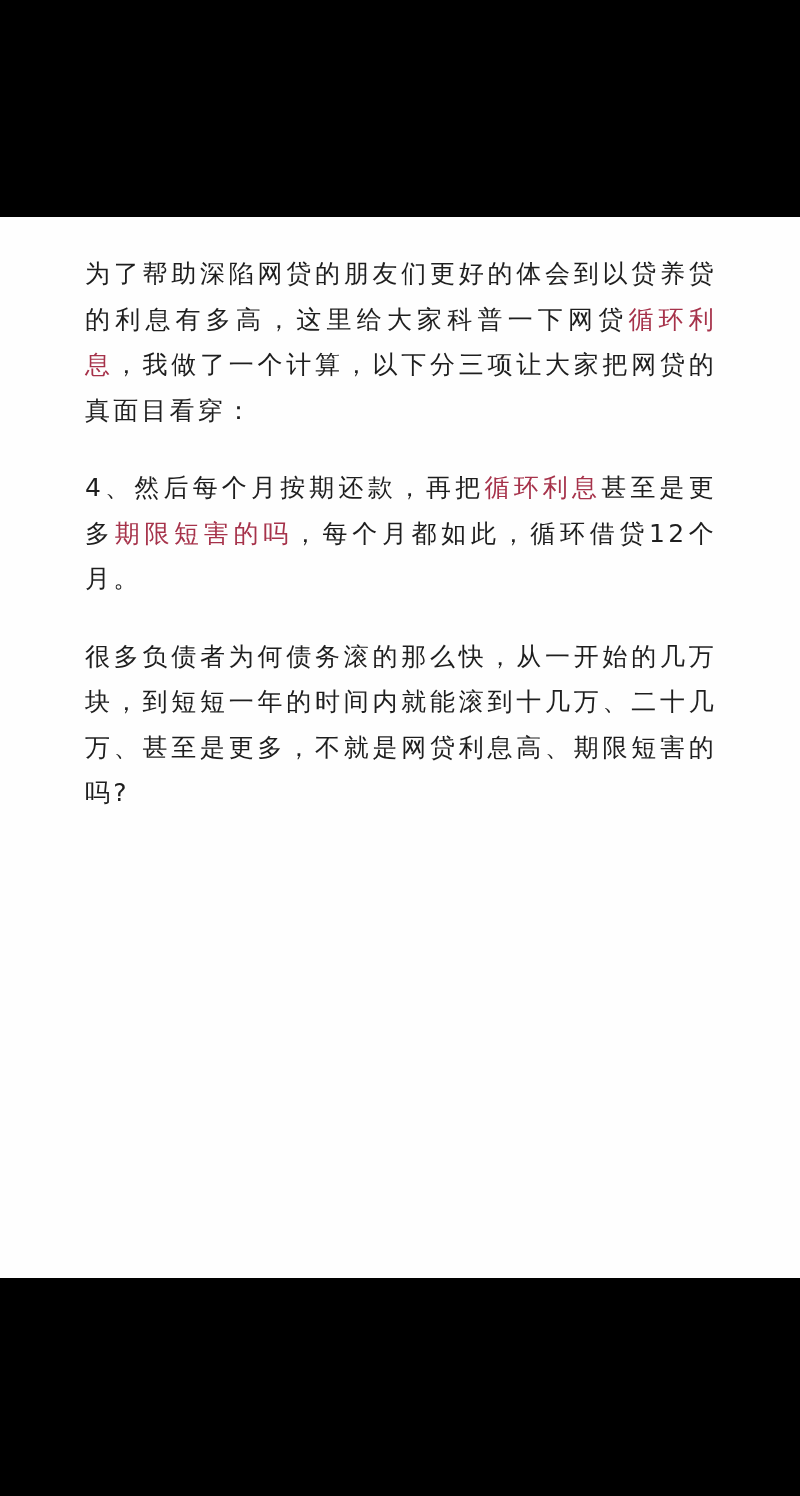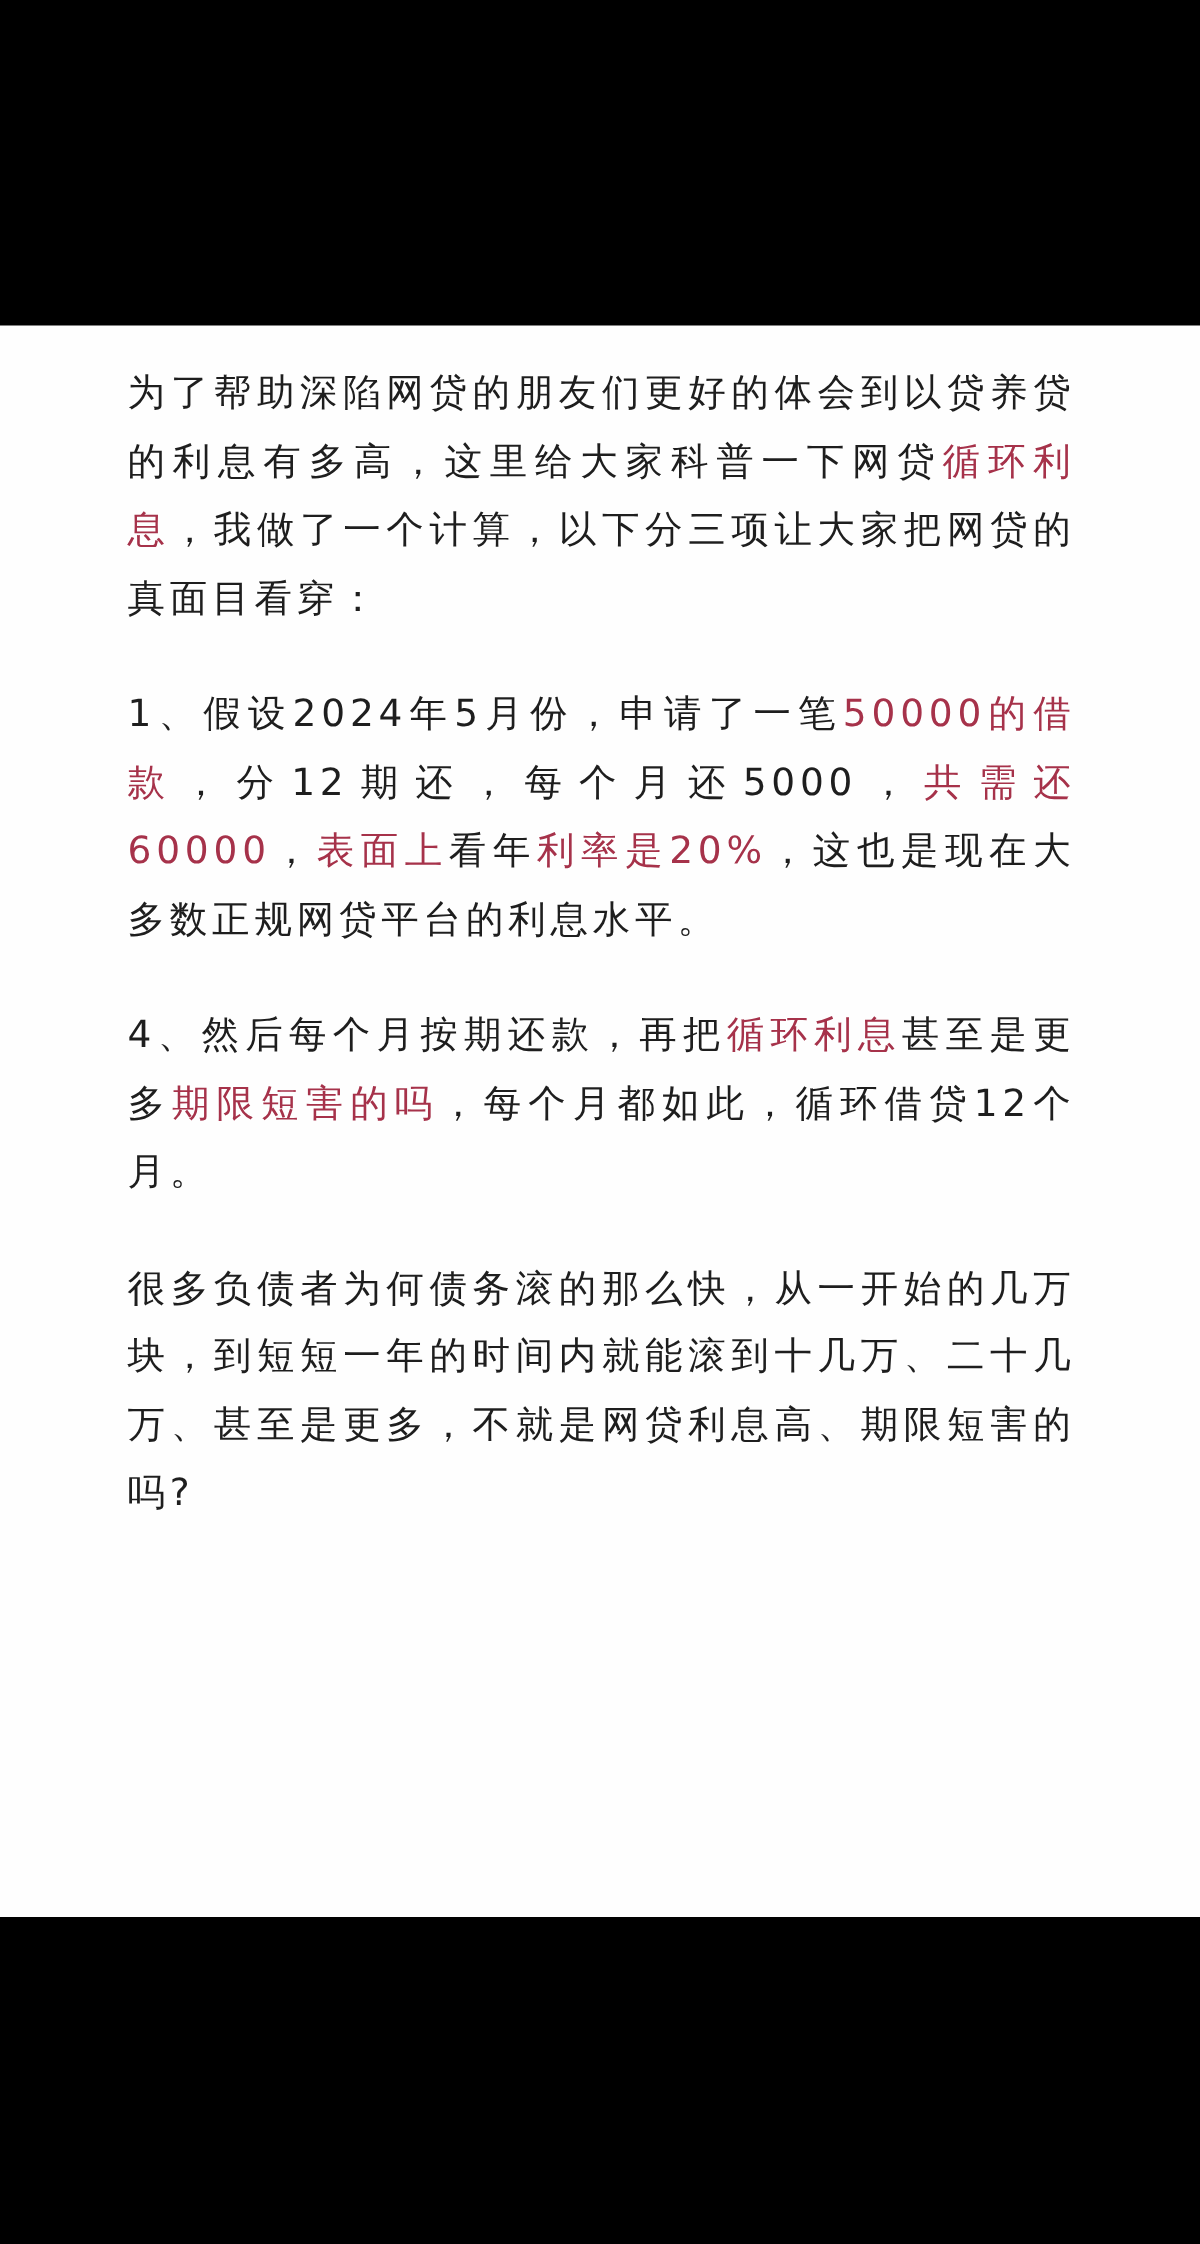--- a/index.html
+++ b/index.html
@@ -7,41 +7,40 @@
     width: 800px; height: 1496px; background: #000;
     position: relative; overflow: hidden;
     font-family: "DejaVu Sans", "Liberation Sans", sans-serif;
   }
   .top-bar { position: absolute; left: 0; top: 0; width: 800px; height: 217px; background: #000; }
   .bottom-bar { position: absolute; left: 0; top: 1278px; width: 800px; height: 218px; background: #000; }
   .page {
     position: absolute; left: 0; top: 217px; width: 800px; height: 1061px;
     background: #fefefe;
   }
-  .article { position: absolute; left: 85px; top: 22px; width: 632px; }
+  .article { position: absolute; left: 85px; top: 34px; width: 632px; }
   .para {
     margin: 0 0 32px 0;
     font-size: 25px; line-height: 45.5px; color: #1e1e1e;
     text-align: justify; text-align-last: left;
     letter-spacing: 3.2px;
   }
   .red { color: #a6324a; }
   .green { color: #4c9a56; font-weight: bold; }
 </style>
 </head>
 <body>
 
 <div class="top-bar"></div>
 
 <div class="page">
   <div class="article">
 
     <p class="para"><span>为了帮助深陷网贷的朋友们更好的体会到以贷养贷的利息有多高，这里给大家科普一下网贷</span><span class="red">循环利息</span><span>，我做了一个计算，以下分三项让大家把网贷的真面目看穿：</span></p>
 
-    <p class="para"><span>1、假设2024年5月份，申请了一笔</span><span class="red">50000的借款</span><span>，分12期还，每个月还5000，</span><span class="red">共需还60000</span><span>，</span><span class="red">表面上</span><span>看年</span><span class="red">利率是20%</span><span>，这也是现在大多数正规网贷平台的利息水平。</span></p>
 
     <p class="para"><span>4、然后每个月按期还款，再把</span><span class="red">循环利息</span><span>甚至是更多</span><span class="red">期限短害的吗</span><span>，每个月都如此，循环借贷12个月。</span></p>
 
 
 
     <p class="para"><span>很多负债者为何债务滚的那么快，从一开始的几万块，到短短一年的时间内就能滚到十几万、二十几万、甚至是更多，不就是网贷利息高、期限短害的吗?</span></p>
 
   </div>
 </div>
 

